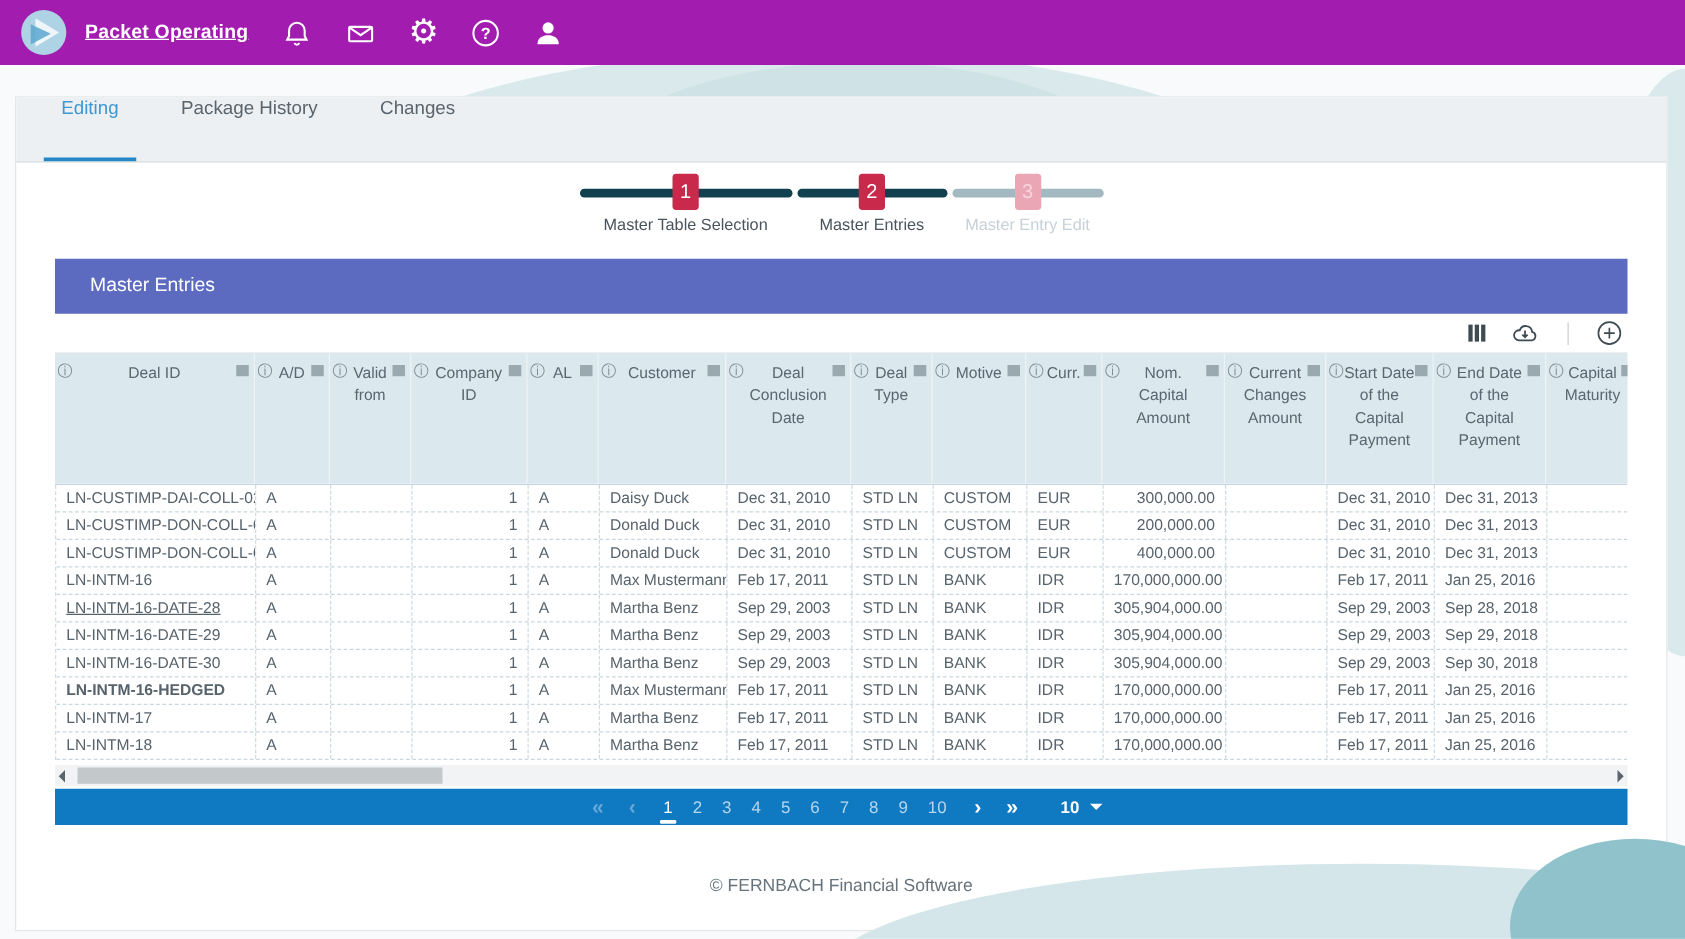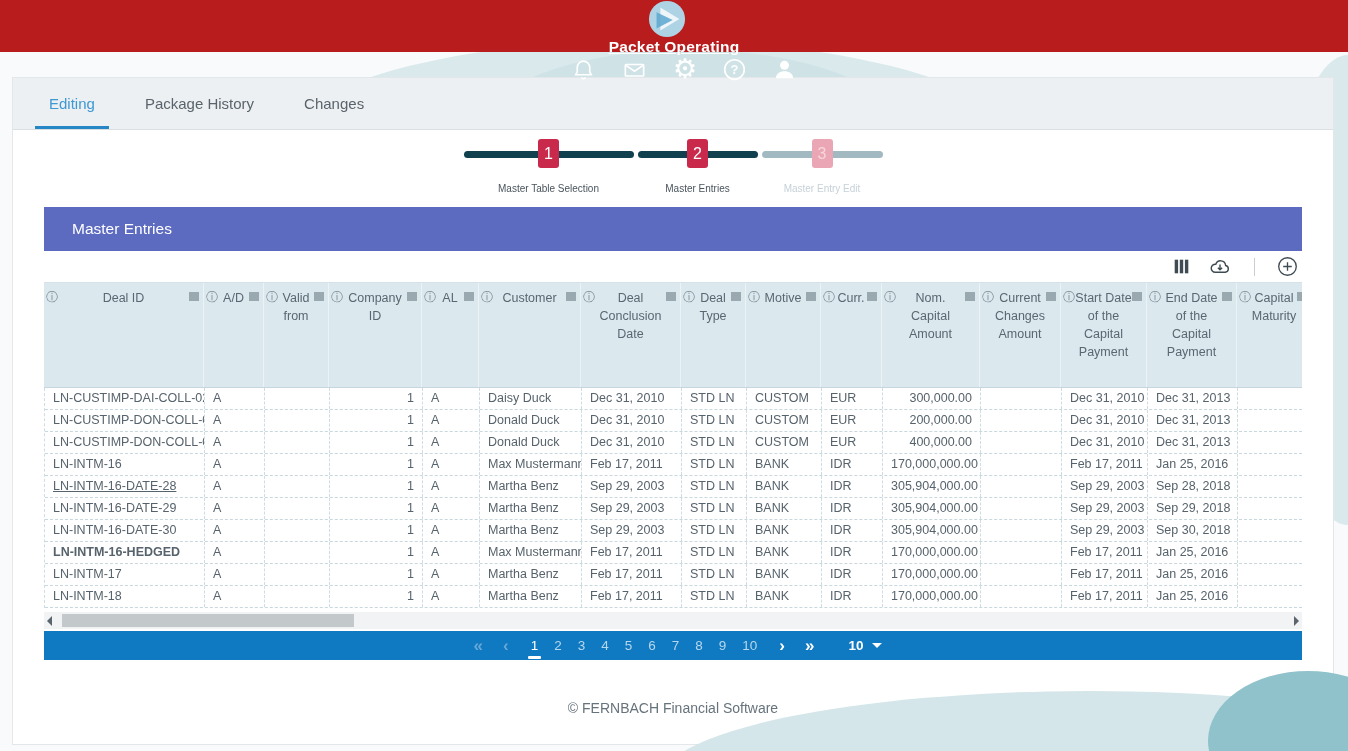--- a/index.html
+++ b/index.html
@@ -13,22 +13,22 @@
   .deco { position:absolute; border-radius:50%; }
   .deco-top-a { top:40px; left:270px; width:760px; height:230px; background:#d9e9ec; z-index:0; }
   .deco-top-b { top:50px; left:480px; width:420px; height:160px; background:#cfe3e7; z-index:0; }
   .deco-right { top:55px; right:-70px; width:140px; height:470px; background:#d9e9ec; z-index:0; }
   .deco-bottom { bottom:-120px; left:660px; width:860px; height:180px; background:#d4e6e9; z-index:2; }
   .deco-corner { bottom:-60px; right:-60px; width:200px; height:140px; background:#8fc2ca; z-index:2; }
 
   
   .topbar {
     position:relative; z-index:3;
-    height:52px; background:#b91c1c;
-    display:flex; align-items:center; padding:0 16px;flex-direction:column;
+    height:52px; background:#a21caf;
+    display:flex; align-items:center; padding:0 16px;
   }
   .logo { width:38px; height:38px; margin-right:14px; flex:none; }
   .app-title { color:#fff; font-size:15.5px; font-weight:bold; text-decoration:underline; letter-spacing:.2px; cursor:pointer; }
   .search-input {
     margin-left:auto; width:268px; height:31px;
     background:#efefef; border:1px solid #e2e2e2; border-radius:2px;
     padding:0 12px; font-size:14px; color:#444;
     font-family:"Liberation Sans", sans-serif; outline:none;
   }
   .search-input::placeholder { color:#9aa0a6; }
@@ -43,38 +43,38 @@
     background:#fff; border:1px solid #e3e7e9;
     z-index:1;
   }
 
   
   .tabbar {
     height:52px; background:#edf0f2; border-bottom:1px solid #dadfe2;
     display:flex; align-items:stretch; padding-left:22px;
   }
   .tab {
-    display:flex; align-items:center; padding:0 14px; margin-right:22px;
+    display:flex; padding:0 14px; margin-right:22px;
     font-size:15px; color:#5a646c; position:relative; cursor:pointer;
   }
   .tab.active { color:#3e98d3; }
   .tab.active::after {
     content:""; position:absolute; left:0; right:0; bottom:0; height:3px; background:#2787c6;
   }
 
   
   .stepper-wrap { height:77px; display:flex; justify-content:center; padding-top:9px; }
   .step { position:relative; display:flex; flex-direction:column; align-items:center; margin:0 2px; }
   .step .bar { height:7px; width:100%; border-radius:4px; background:#11404f; margin-top:12px; }
   .step .badge {
     position:absolute; top:0; width:21px; height:29px; border-radius:3px;
     background:#c9294b; color:#fff; font-size:16px;
     display:flex; align-items:center; justify-content:center;
   }
-  .step .label { margin-top:25px; font-size:10px; color:#49545c; white-space:nowrap; }
+  .step .label { margin-top:14px; font-size:13px; color:#49545c; white-space:nowrap; }
   .step.upcoming .bar { background:#a3b9c2; }
   .step.upcoming .badge { background:#eba6b5; color:#f6d5dc; }
   .step.upcoming .label { color:#c6d1d8; }
 
   .content { padding:0 31px; }
 
   
   .panel-header {
     height:44px; background:#5c6bc0; color:#fff;
     display:flex; align-items:center; padding-left:28px; font-size:15.5px;

